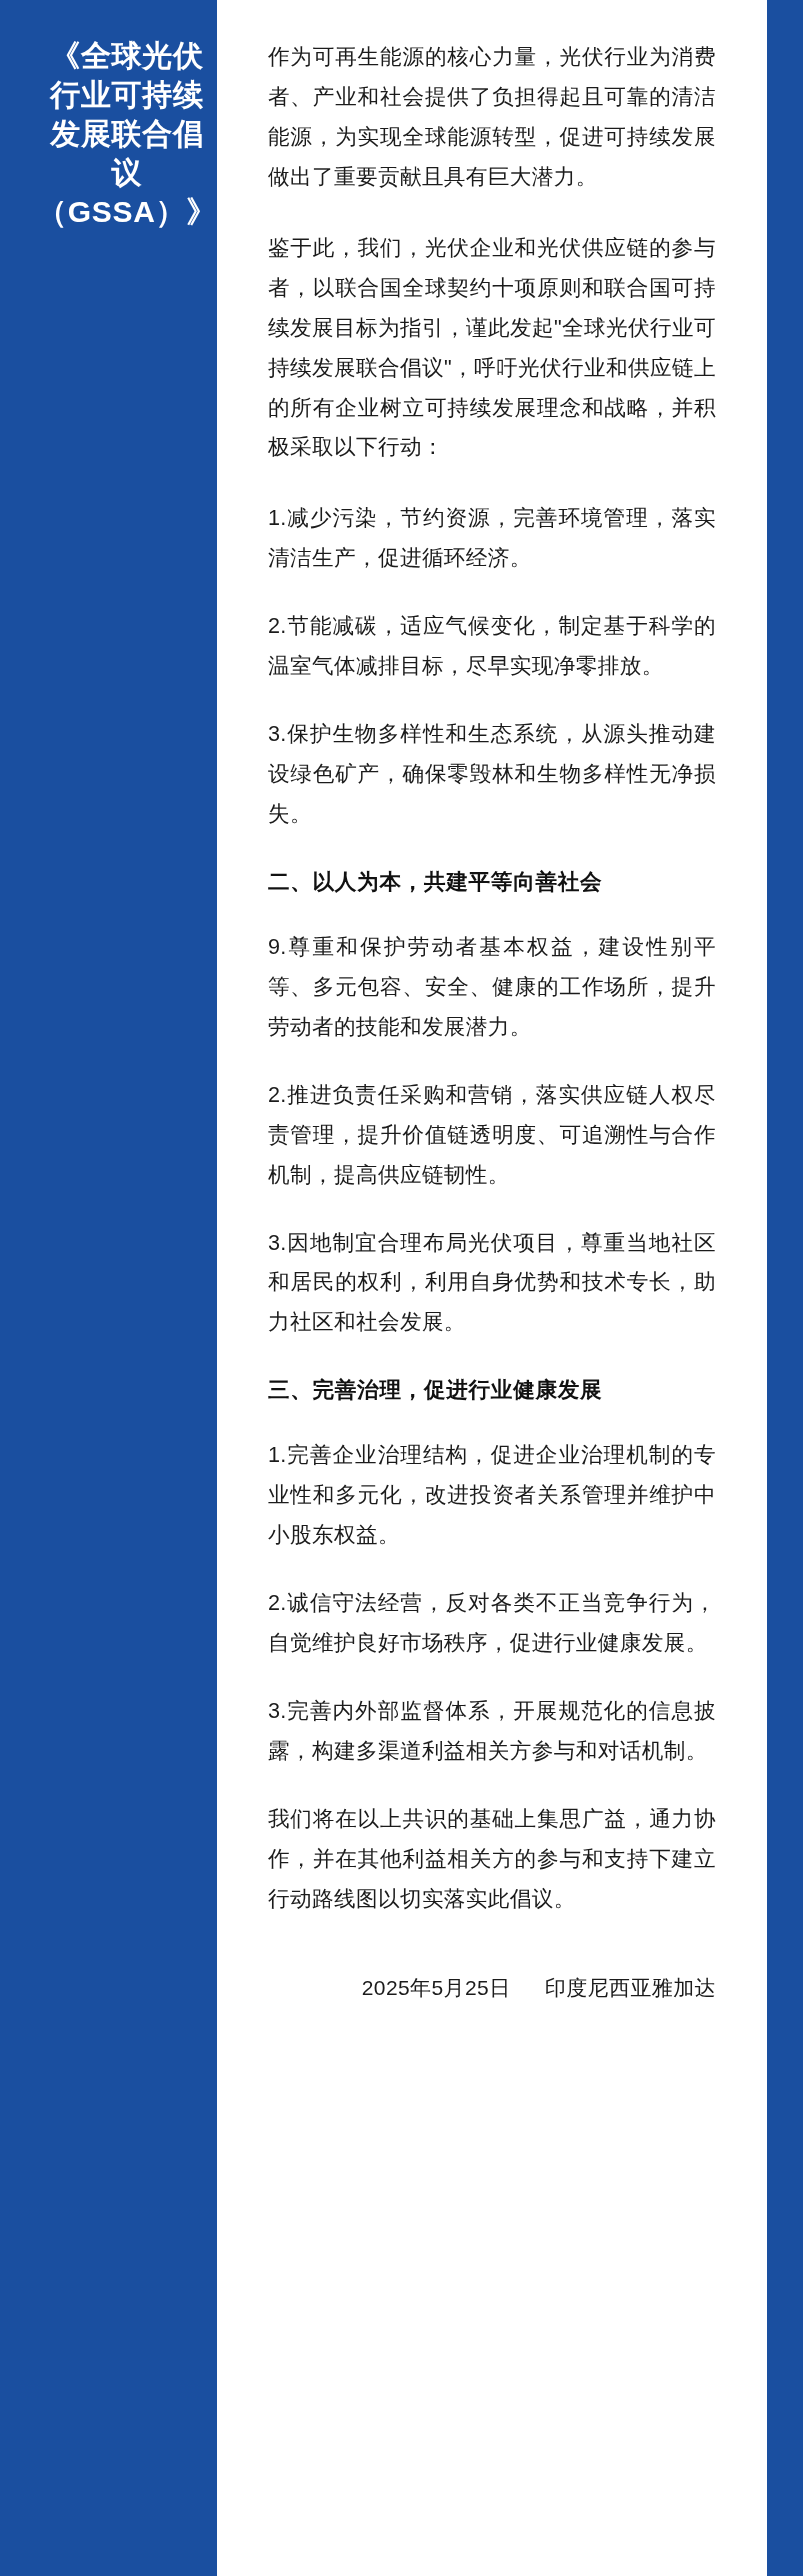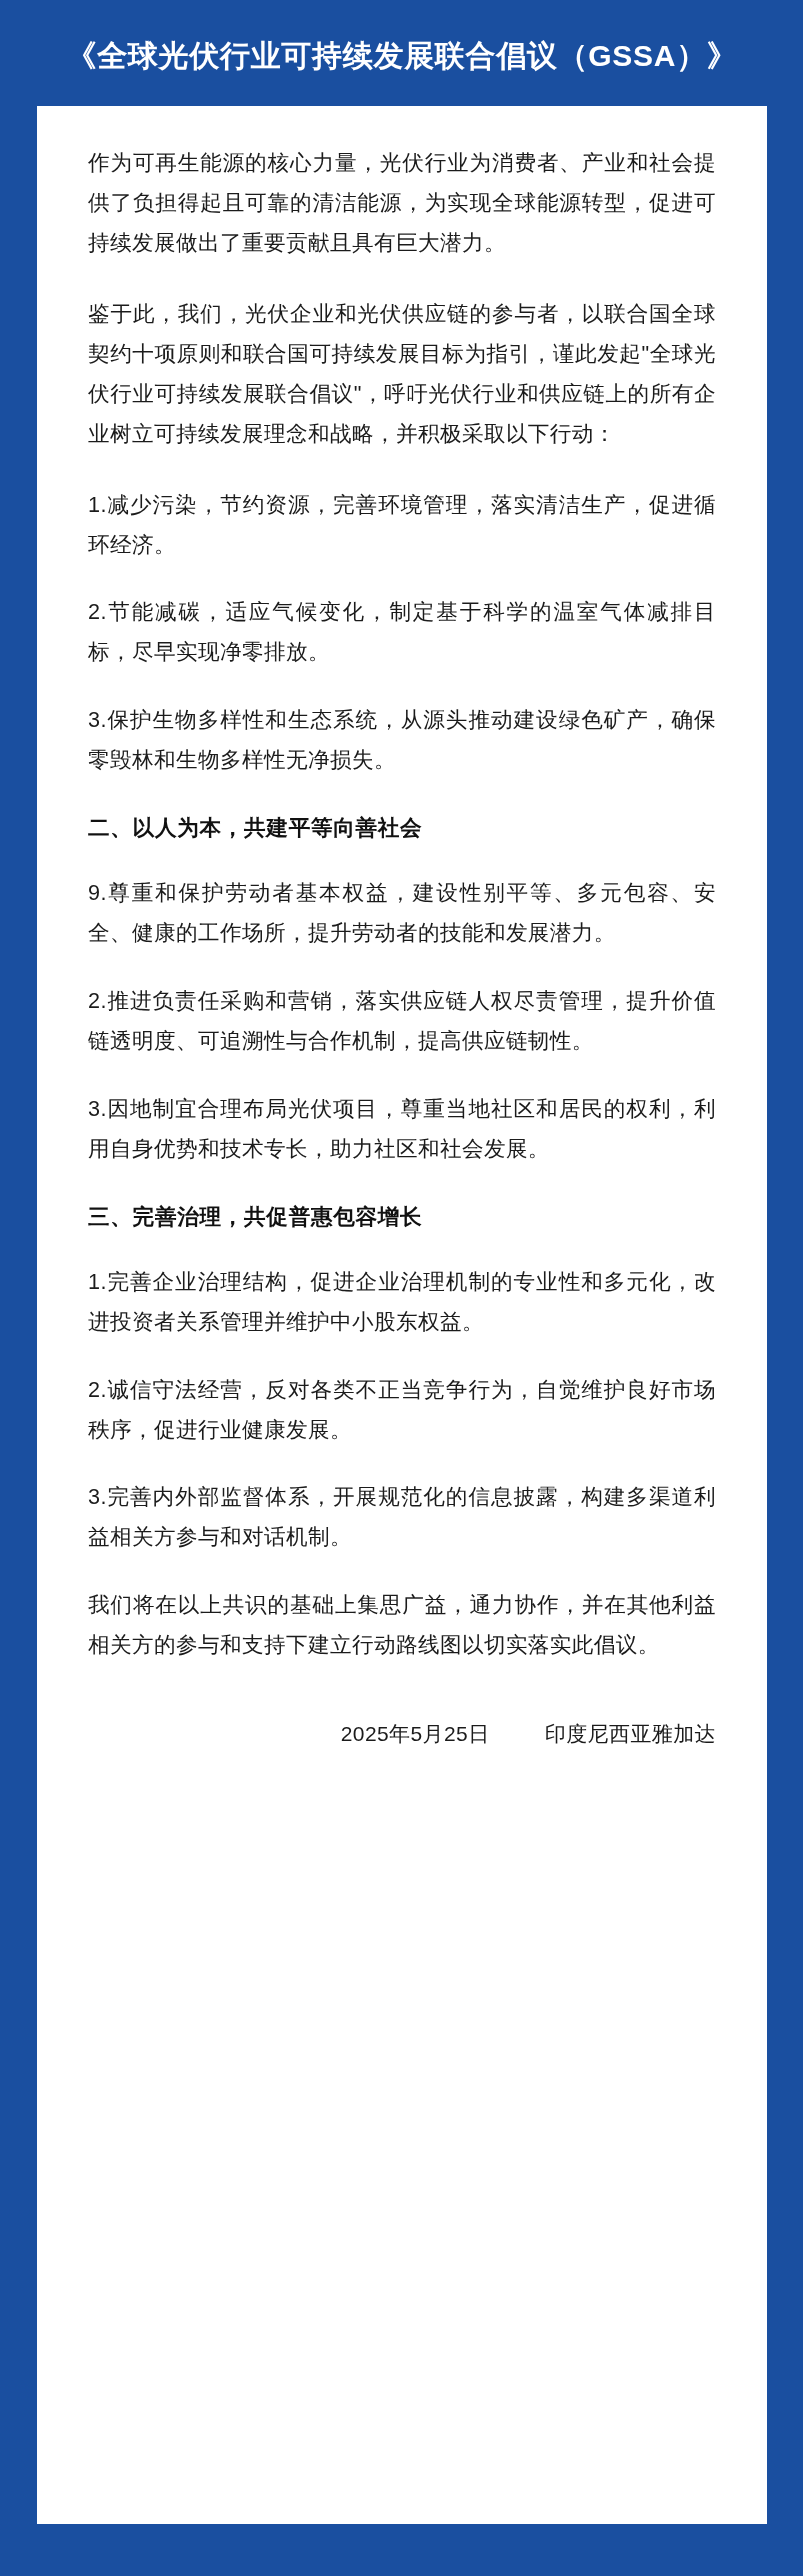--- a/index.html
+++ b/index.html
@@ -12,21 +12,21 @@
     background: #1a4fa0;
     font-family: "Liberation Sans", sans-serif;
   }
   .page {
     width: 804px;
     min-height: 2576px;
     background: #1a4fa0;
     box-sizing: border-box;
     padding: 0 37px;
     display: flex;
-    flex-direction: column;
+    flex-direction: row;
   }
   .doc-title {
     color: #ffffff;
     font-size: 30px;
     font-weight: bold;
     letter-spacing: 0.7px;
     text-align: center;
     padding: 36px 0 31px 0;
     line-height: 1.3;
   }
@@ -62,21 +62,21 @@
     letter-spacing: 0.4px;
   }
   .footer-line {
     margin-top: 55px;
     color: #1b1b1b;
     font-size: 21px;
     text-align: right;
     letter-spacing: 0.4px;
   }
   .footer-line .place {
-    margin-left: 49px;
+    margin-left: 28px;
   }
   .bottom-strip {
     height: 52px;
     background: #1a4fa0;
   }
 </style>
 </head>
 <body>
 
 <div class="page">
@@ -90,21 +90,21 @@
 
     <p class="item">1.减少污染，节约资源，完善环境管理，落实清洁生产，促进循环经济。</p>
     <p class="item">2.节能减碳，适应气候变化，制定基于科学的温室气体减排目标，尽早实现净零排放。</p>
     <p class="item">3.保护生物多样性和生态系统，从源头推动建设绿色矿产，确保零毁林和生物多样性无净损失。</p>
 
     <h2 class="section-heading">二、以人为本，共建平等向善社会</h2>
     <p class="item">9.尊重和保护劳动者基本权益，建设性别平等、多元包容、安全、健康的工作场所，提升劳动者的技能和发展潜力。</p>
     <p class="item">2.推进负责任采购和营销，落实供应链人权尽责管理，提升价值链透明度、可追溯性与合作机制，提高供应链韧性。</p>
     <p class="item">3.因地制宜合理布局光伏项目，尊重当地社区和居民的权利，利用自身优势和技术专长，助力社区和社会发展。</p>
 
-    <h2 class="section-heading">三、完善治理，共促普惠包容增长</h2>
+    <h2 class="section-heading">三、完善治理，促进行业健康发展</h2>
     <p class="item">1.完善企业治理结构，促进企业治理机制的专业性和多元化，改进投资者关系管理并维护中小股东权益。</p>
     <p class="item">2.诚信守法经营，反对各类不正当竞争行为，自觉维护良好市场秩序，促进行业健康发展。</p>
     <p class="item">3.完善内外部监督体系，开展规范化的信息披露，构建多渠道利益相关方参与和对话机制。</p>
 
     <p class="para">我们将在以上共识的基础上集思广益，通力协作，并在其他利益相关方的参与和支持下建立行动路线图以切实落实此倡议。</p>
 
     <div class="footer-line">
       <span>2025年5月25日</span>
       <span class="place">印度尼西亚雅加达</span>
     </div>

